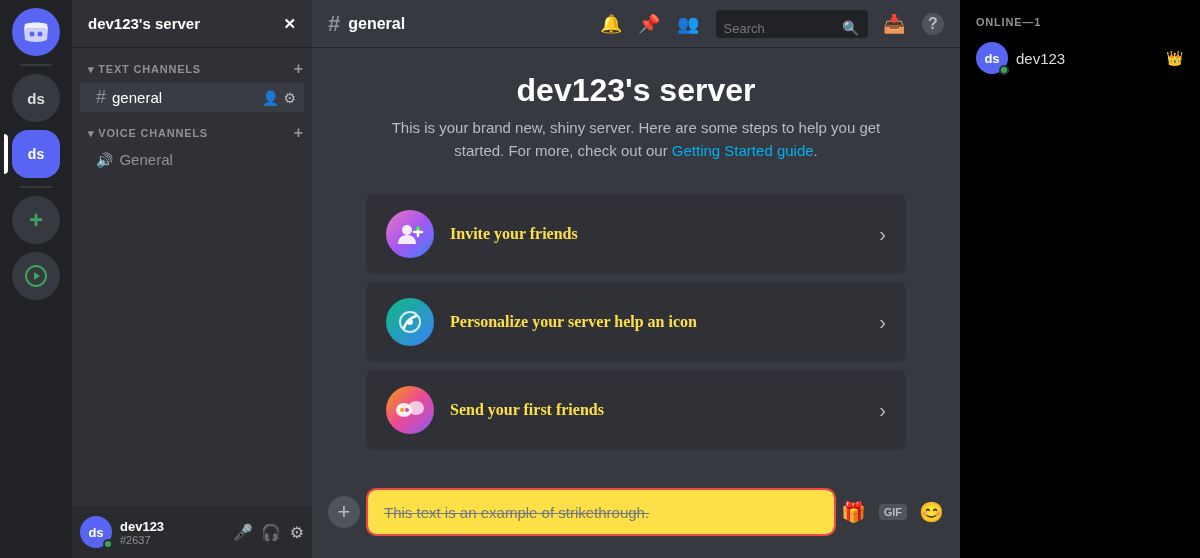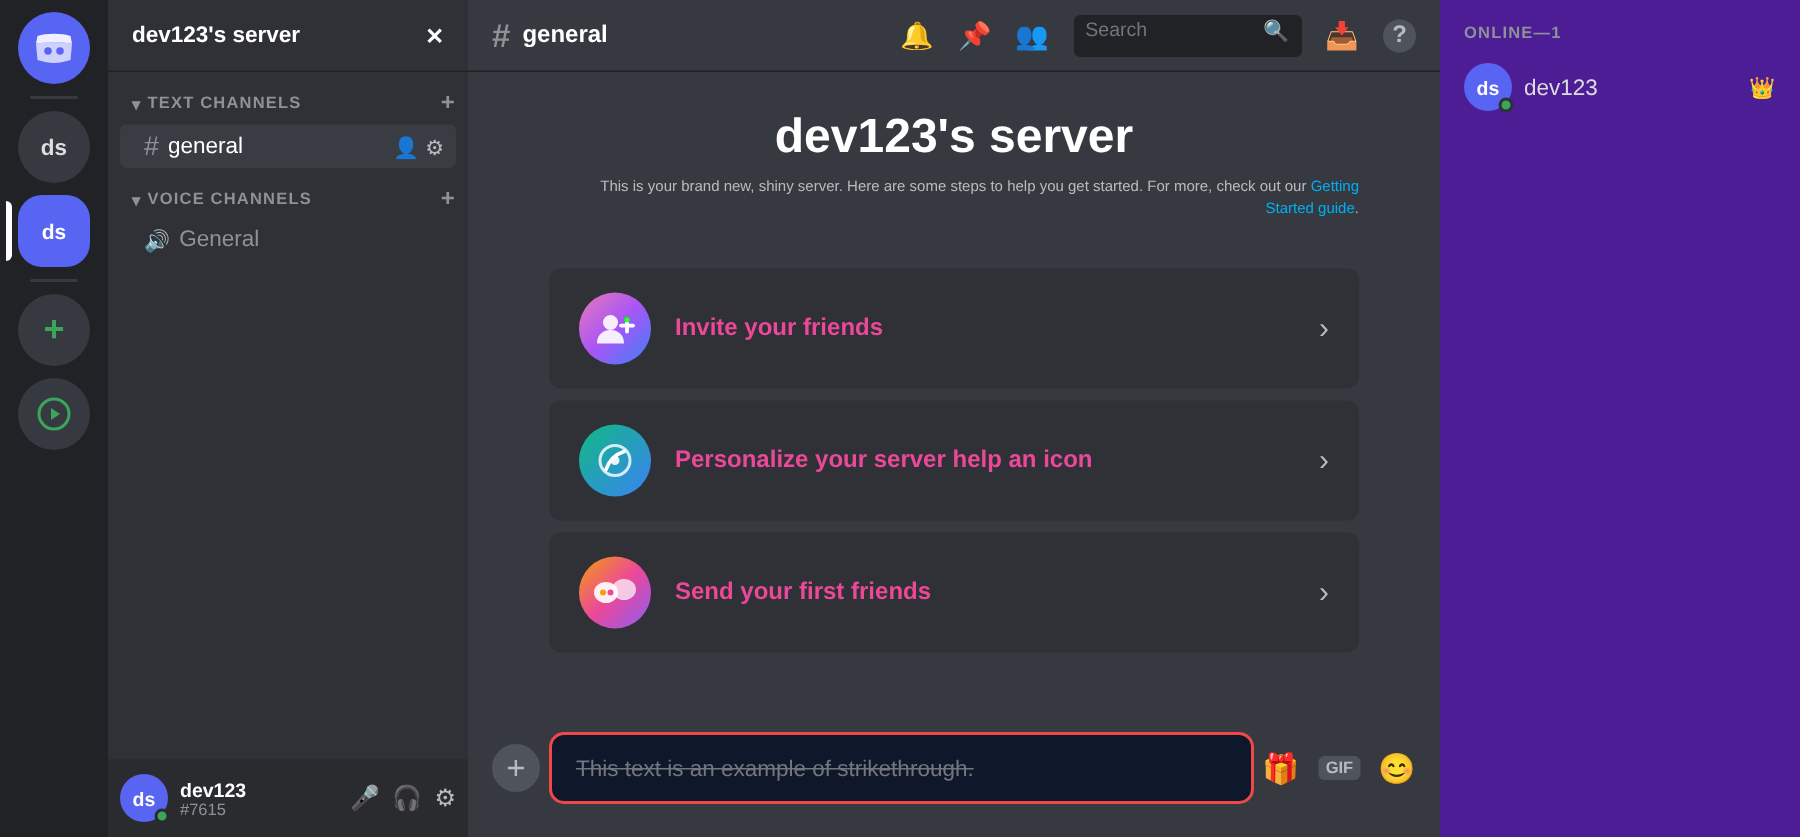--- a/index.html
+++ b/index.html
@@ -202,21 +202,21 @@
       flex-shrink: 0;
     }
     .channel-header .hash { font-size: 22px; color: #8e9297; font-weight: 900; }
     .channel-header .channel-title { font-size: 16px; font-weight: 700; color: white; }
     .header-spacer { flex: 1; }
     .header-icons { display: flex; align-items: center; gap: 16px; color: #b9bbbe; }
     .header-icons .search-box {
       background: #202225;
       border-radius: 4px;
       display: flex;
-      align-items: flex-start;
+      align-items: flex-end;
       padding: 2px 8px;
       gap: 6px;
       height: 28px;
       width: 152px;
     }
     .header-icons .search-box input {
       background: transparent;
       border: none;
       outline: none;
       color: #dcddde;
@@ -240,24 +240,23 @@
       text-align: center;
       padding-bottom: 16px;
     }
     .welcome-title {
       font-size: 32px;
       font-weight: 900;
       color: white;
       margin-bottom: 8px;
     }
     .welcome-desc {
-      font-size: 10px;
+      font-size: 15px;
       color: #b9bbbe;
       line-height: 1.5;
-      text-align: right;
     }
     .welcome-desc a {
       color: #00b0f4;
       text-decoration: none;
     }
     .action-cards {
       width: 100%;
       max-width: 540px;
       display: flex;
       flex-direction: column;
@@ -283,34 +282,35 @@
       font-size: 24px;
       flex-shrink: 0;
     }
     .card-icon.invite { background: linear-gradient(135deg, #e879b8, #a855f7, #3b82f6); }
     .card-icon.personalize { background: linear-gradient(135deg, #10b981, #3b82f6); }
     .card-icon.message { background: linear-gradient(135deg, #f59e0b, #ec4899, #8b5cf6); }
     .action-card .card-text {
       flex: 1;
       font-size: 16px;
       font-weight: 600;
-      color: #ec4899;
+      color: #fde047;
+      font-family: Liberation Serif, serif;
     }
     .action-card .card-chevron { color: #b9bbbe; font-size: 20px; }
 
     .message-input-area {
       padding: 0 16px 24px;
       display: flex;
       align-items: center;
       gap: 8px;
       flex-shrink: 0;
     }
     .message-input-box {
       flex: 1;
-      background: #0f172a;
+      background: #fde047;
       border-radius: 8px;
       display: flex;
       align-items: center;
       padding: 0 16px;
       height: 44px;
       gap: 12px;
       outline: 2px solid #f04747;
     }
     .message-input-box input {
       background: transparent;
@@ -353,21 +353,21 @@
       padding: 2px 5px;
       font-size: 11px;
       font-weight: 700;
       color: #b9bbbe;
       cursor: pointer;
     }
 
     
     .right-panel {
       width: 240px;
-      background: #4c1d95;
+      background: #000000;
       flex-shrink: 0;
       padding: 16px 8px;
     }
     .member-category {
       font-size: 11px;
       font-weight: 700;
       color: #8e9297;
       letter-spacing: 0.8px;
       text-transform: uppercase;
       padding: 0 8px;
@@ -477,21 +477,21 @@
     </div>
   </div>
 
   <div class="user-panel">
     <div class="user-avatar-small">
       <span>ds</span>
       <div class="status-dot"></div>
     </div>
     <div class="user-info">
       <div class="user-name-small">dev123</div>
-      <div class="user-discriminator">#7615</div>
+      <div class="user-discriminator">#2637</div>
     </div>
     <div class="user-panel-icons">
       <span style="cursor:pointer; font-size:16px;">🎤</span>
       <span style="cursor:pointer; font-size:16px;">🎧</span>
       <span style="cursor:pointer; font-size:16px;">⚙</span>
     </div>
   </div>
 </div>
 
 <div class="main-content">

